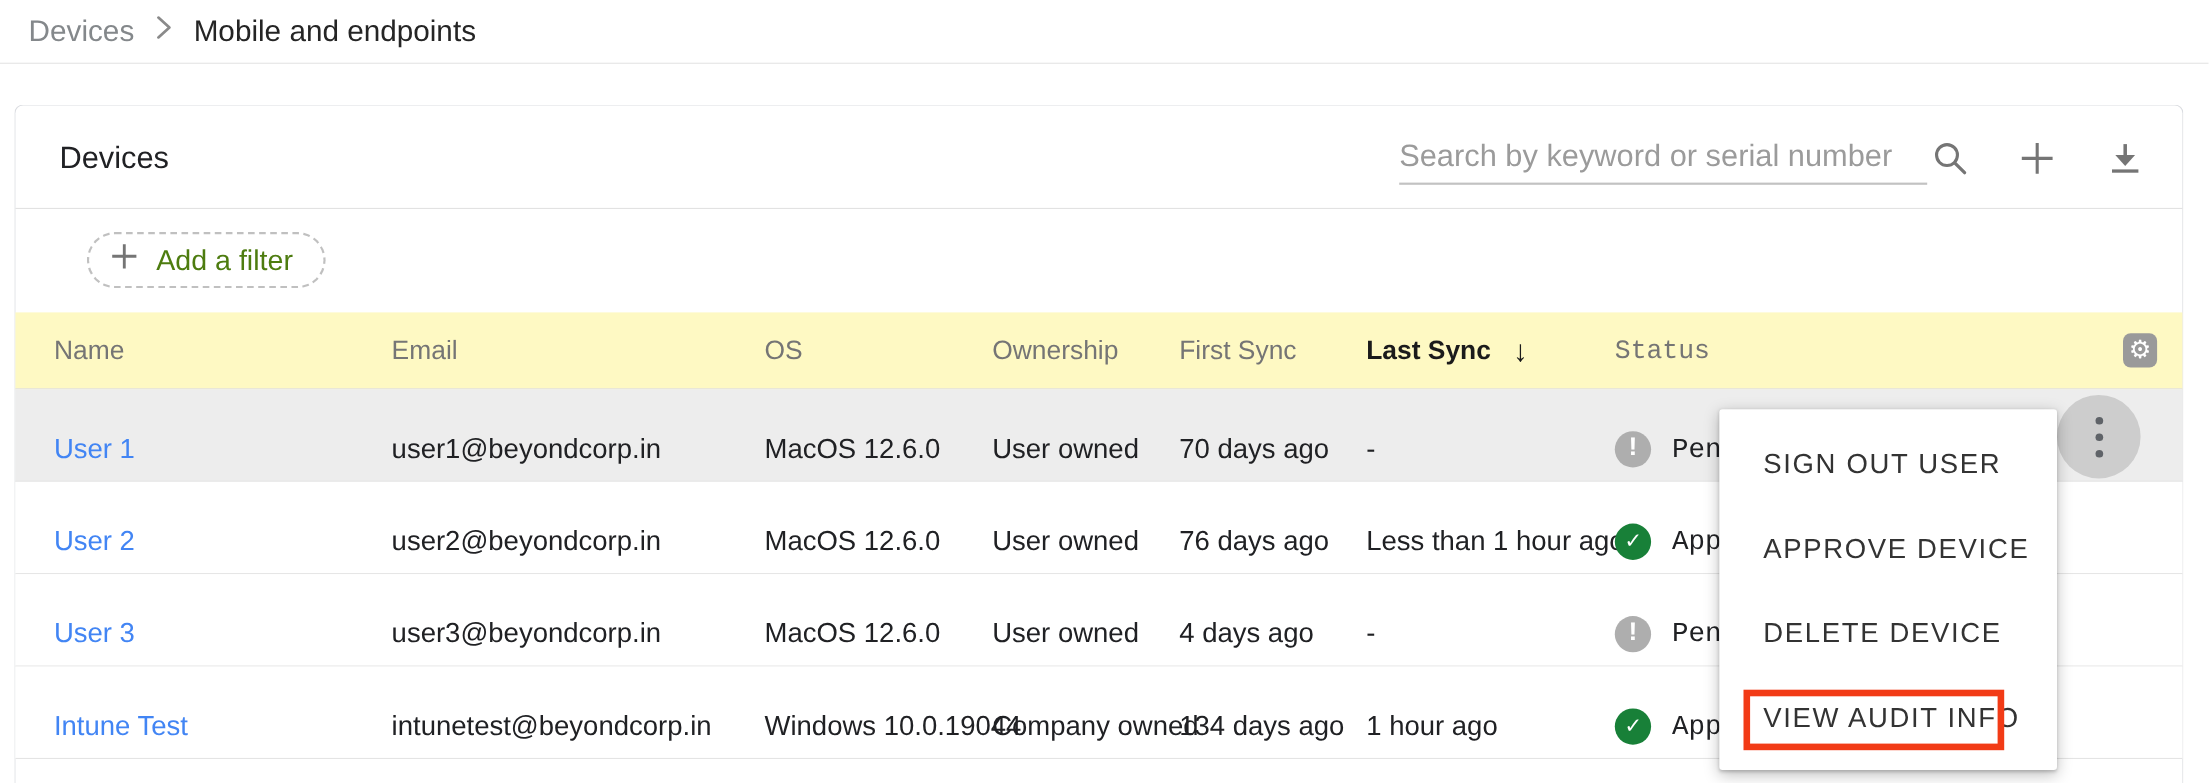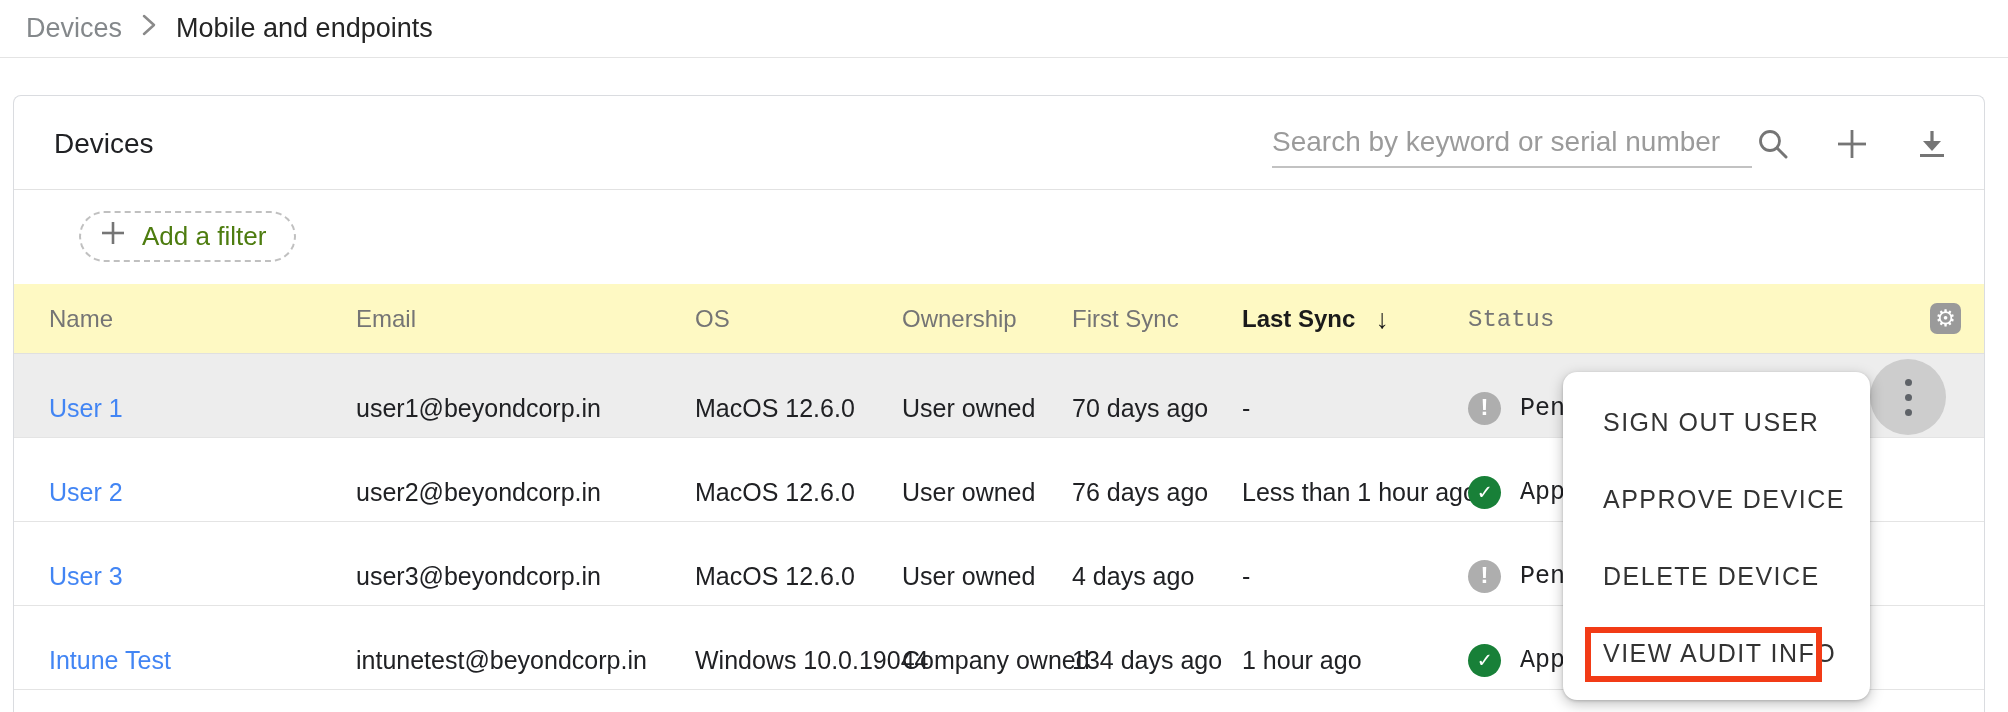--- a/index.html
+++ b/index.html
@@ -68,21 +68,21 @@
   .sicon.pending  { background:#aeaeae; font-size:24px; }
 
   
   .kebab { position:absolute; left:1870px; top:359px; width:76px; height:76px; border-radius:50%;
            background:#cdcdcd; border:none; cursor:pointer;
            display:flex; flex-direction:column; align-items:center; justify-content:center; gap:8px; }
   .kebab i { width:7px; height:7px; border-radius:50%; background:#5f6368; }
 
   
   .menu { position:absolute; left:1563px; top:372px; width:307px; height:328px; background:#fff;
-          border-radius:14px; padding-top:12px;
+          border-radius:3px; padding-top:12px;
           box-shadow:0 4px 14px rgba(0,0,0,0.25), 0 1px 3px rgba(0,0,0,0.18); }
   .menu-item { height:77px; display:flex; align-items:center; padding-left:40px;
                font-size:25px; letter-spacing:1.5px; color:#333; cursor:pointer; white-space:nowrap; }
   .audit-highlight { position:absolute; left:22px; top:255px; width:237px; height:55px;
                      border:6px solid #f23b16; pointer-events:none; }
 </style>
 </head>
 <body>
 
 <div class="screen">

